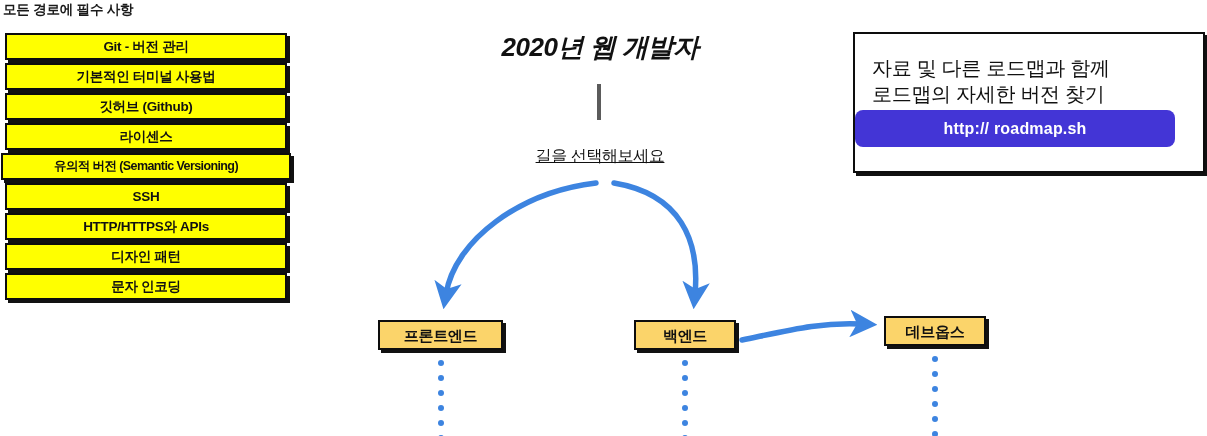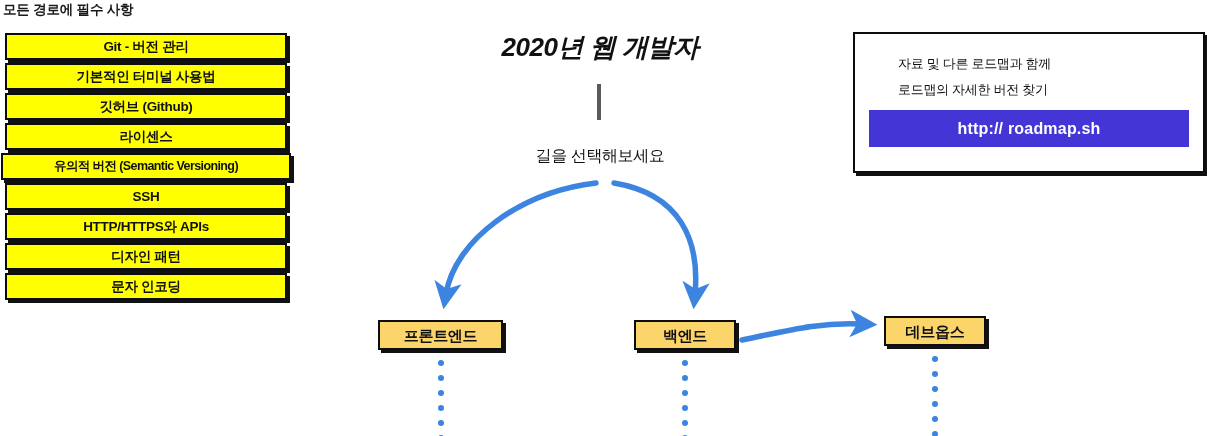--- a/index.html
+++ b/index.html
@@ -109,20 +109,21 @@
   #choose-path {
     position: absolute;
     left: 450px;
     top: 146px;
     width: 300px;
     text-align: center;
     font-size: 16px;
     letter-spacing: -0.4px;
     color: #111111;
     white-space: nowrap;
+    text-decoration: underline;
   }
 
   
   #arrows {
     position: absolute;
     left: 0;
     top: 0;
     width: 1207px;
     height: 436px;
     pointer-events: none;
@@ -175,40 +176,40 @@
     width: 352px;
     height: 141px;
     background: #ffffff;
     border: 2.5px solid #0d0d0d;
     box-shadow: 3px 3px 0 0 #111111;
     box-sizing: border-box;
   }
   .info-line {
     position: absolute;
     left: 17px;
-    font-size: 13px;
+    font-size: 20px;
     letter-spacing: -0.3px;
     color: #111111;
     white-space: nowrap;
-    margin-left: 26px;
   }
   #info-line-1 { top: 21px; }
   #info-line-2 { top: 47px; }
 
   #roadmap-button {
     position: absolute;
-    left: 14px;
+    left: 0;
     top: 76px;
     width: 320px;
     height: 37px;
     background: #4335D6;
     display: flex;
     align-items: center;
     justify-content: center;
     cursor: pointer;
+    border-radius: 8px;
   }
   #roadmap-button-label {
     font-size: 16px;
     font-weight: 700;
     letter-spacing: 0.2px;
     color: #ffffff;
     white-space: nowrap;
   }
 </style>
 </head>

